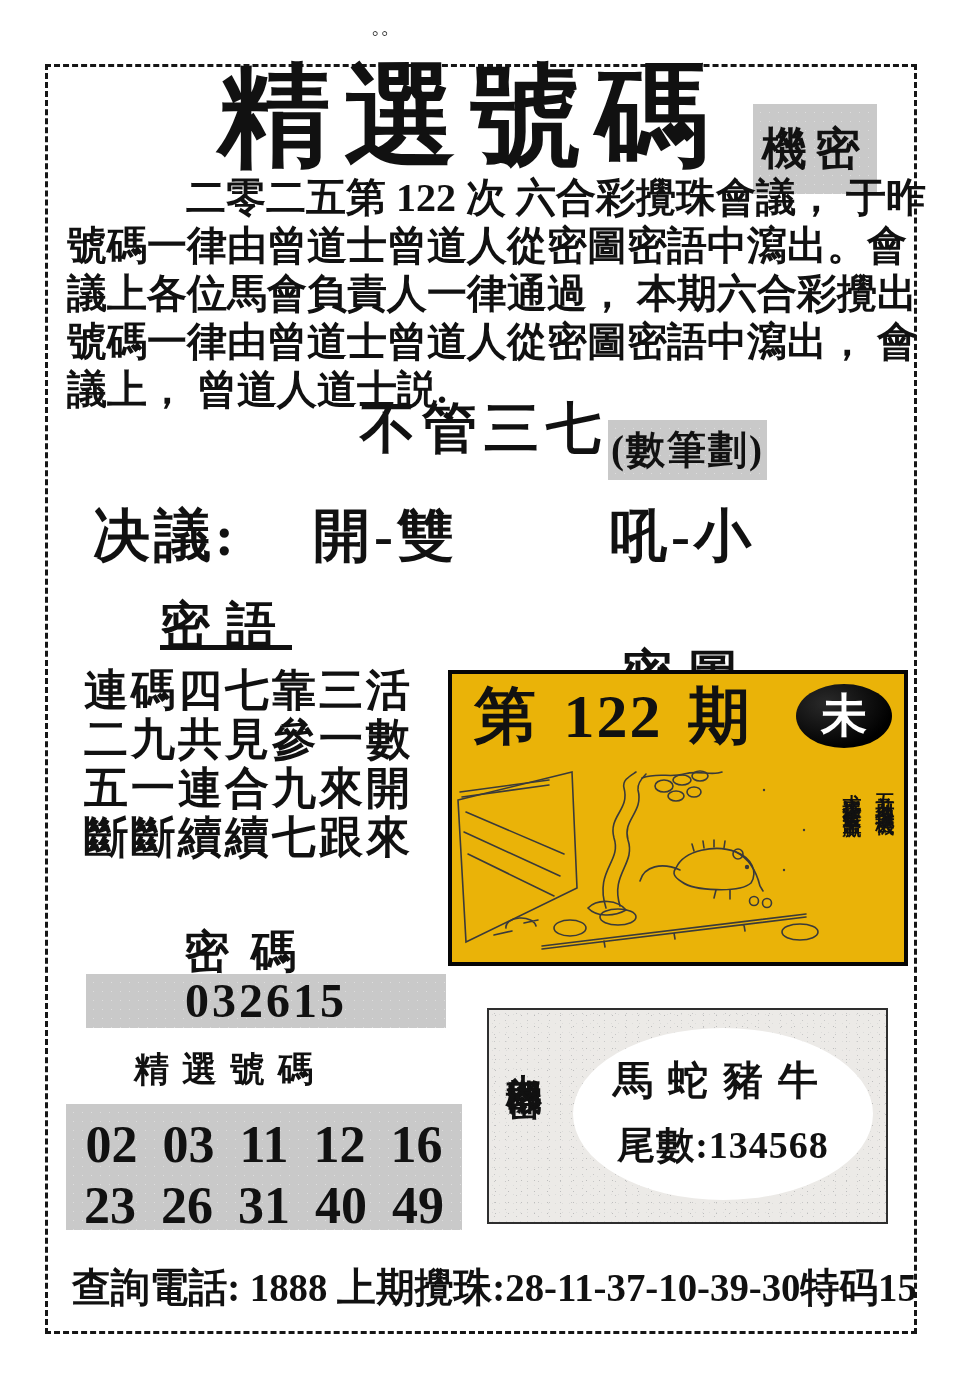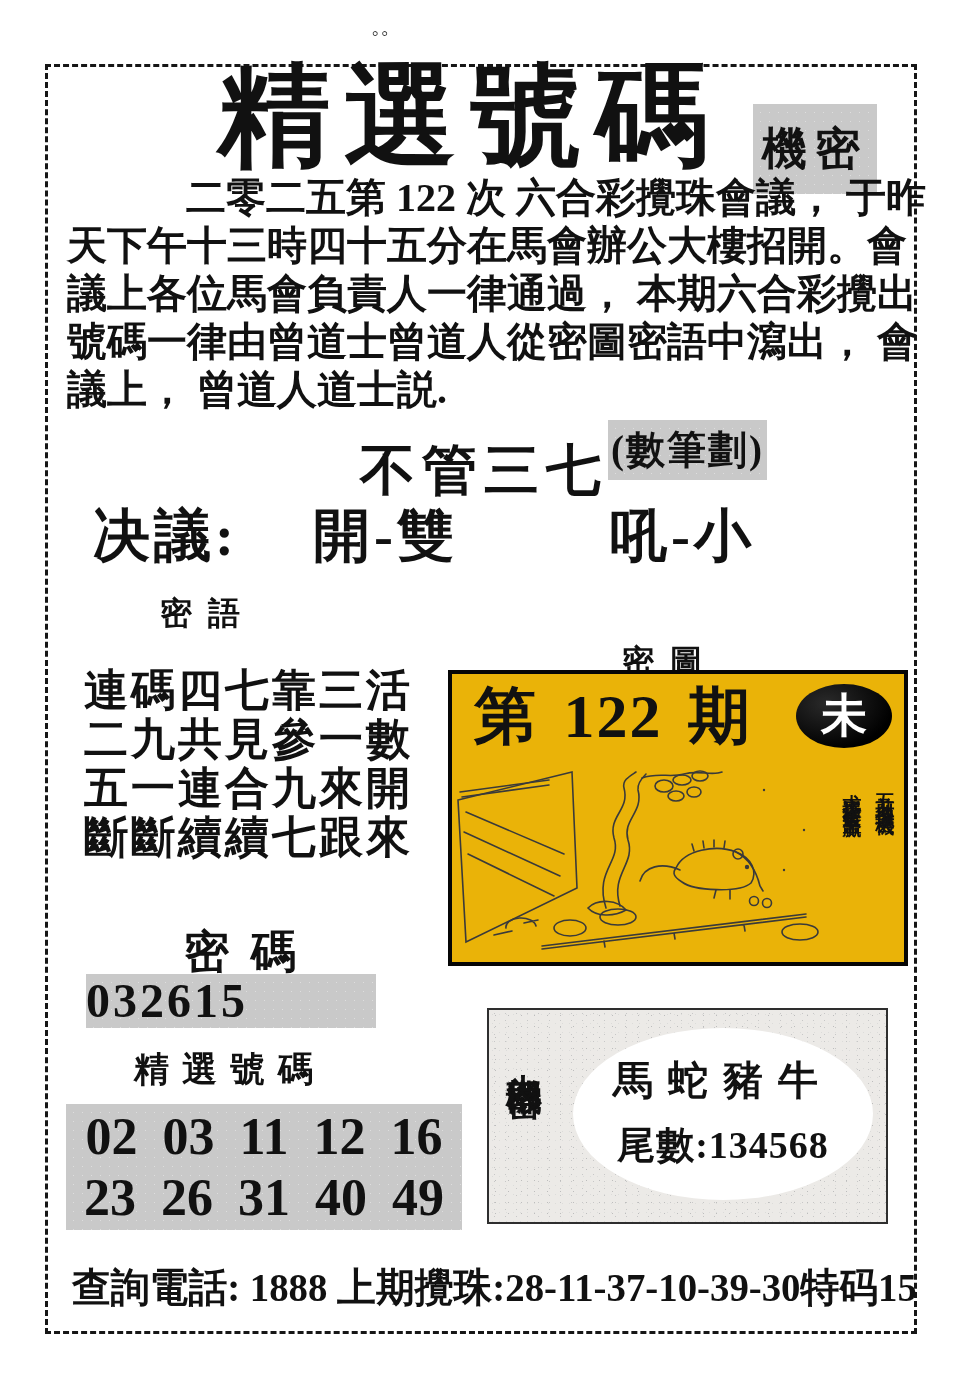--- a/index.html
+++ b/index.html
@@ -37,29 +37,29 @@
     padding:15px 9px;font-weight:700;
   }
 
   .pline{font-size:40px;font-weight:700;line-height:1.1;}
   .l1{left:186px;top:176px;}
   .l2{left:67px;top:224px;}
   .l3{left:67px;top:272px;}
   .l4{left:67px;top:320px;}
   .l5{left:67px;top:368px;}
 
-  .slogan-main{left:360px;top:434px;font-size:55px;font-weight:700;letter-spacing:7px;}
+  .slogan-main{left:360px;top:392px;font-size:55px;font-weight:700;letter-spacing:7px;}
   .slogan-note{left:608px;top:420px;font-size:39px;font-weight:700;letter-spacing:2px;padding:3px 3px;}
 
   .res{top:498px;font-size:57px;font-weight:700;letter-spacing:4px;}
   .res-label{left:93px;}
   .res-1{left:313px;}
   .res-2{left:610px;}
 
-  .col-head{font-size:32px;font-weight:700;letter-spacing:16px;}
+  .col-head{font-size:50px;font-weight:700;letter-spacing:16px;text-decoration:underline;}
   .words-head{left:160px;top:592px;}
   .map-head{left:622px;top:592px;margin-top:48px;}
 
   .verse{left:84px;top:666px;font-size:44px;font-weight:700;line-height:49px;letter-spacing:3px;}
   .verse div{white-space:pre;}
 
   
   .map-box{left:448px;top:670px;width:452px;height:288px;border:4px solid #060606;background:#eab308;}
   .map-issue{left:22px;top:0px;font-size:62px;font-weight:700;letter-spacing:2px;word-spacing:8px;}
   .seal{
@@ -71,28 +71,28 @@
   .map-svg{left:2px;top:76px;}
   .map-hints{
     right:6px;top:104px;height:186px;
     writing-mode:vertical-rl;text-orientation:upright;
     font-size:19px;font-weight:700;letter-spacing:4px;
   }
   .map-hints span{display:block;margin-left:7px;}
 
   .code-head{left:184px;top:922px;font-size:45px;font-weight:700;letter-spacing:22px;}
   .code-bar{
-    left:86px;top:974px;width:290px;height:54px;
-    text-align:left;font-size:48px;font-weight:700;letter-spacing:3px;line-height:54px;
+    left:86px;top:974px;width:360px;height:54px;
+    text-align:center;font-size:48px;font-weight:700;letter-spacing:3px;line-height:54px;
   }
   .sel-head{left:134px;top:1046px;font-size:35px;font-weight:700;letter-spacing:13px;}
   .sel-block{
     left:66px;top:1104px;width:396px;height:126px;
     text-align:center;font-size:52px;font-weight:700;line-height:61px;
-    word-spacing:12px;padding-top:2px;box-sizing:border-box;
+    word-spacing:12px;padding-top:10px;box-sizing:border-box;
   }
 
   
   .int-box{
     left:487px;top:1008px;width:401px;height:216px;
     border:2px solid #2e2e2e;box-sizing:border-box;
     background-color:#eceae7;
     background-image:
       radial-gradient(#c7c7c7 8%, transparent 9%),
       radial-gradient(#dcdcda 10%, transparent 11%),
@@ -124,21 +124,21 @@
 
 <div class="page">
 
   <div class="abs artifact">°°</div>
   <div class="abs frame"></div>
 
   <h1 class="abs title">精選號碼</h1>
   <div class="abs badge grainy">機密</div>
 
   <div class="abs pline l1 nowrap">二零二五第 122 次 六合彩攪珠會議， 于昨</div>
-  <div class="abs pline l2 nowrap">天下午十三時四十五分在馬會辦公大樓招開。會</div>
+  <div class="abs pline l2 nowrap">號碼一律由曾道士曾道人從密圖密語中瀉出。會</div>
   <div class="abs pline l3 nowrap">議上各位馬會負責人一律通過， 本期六合彩攪出</div>
   <div class="abs pline l4 nowrap">號碼一律由曾道士曾道人從密圖密語中瀉出， 會</div>
   <div class="abs pline l5 nowrap">議上， 曾道人道士説.</div>
 
   <div class="abs slogan-main">不管三七</div>
   <div class="abs slogan-note grainy">(數筆劃)</div>
 
   <div class="abs res res-label">决議:</div>
   <div class="abs res res-1">開-雙</div>
   <div class="abs res res-2">吼-小</div>

